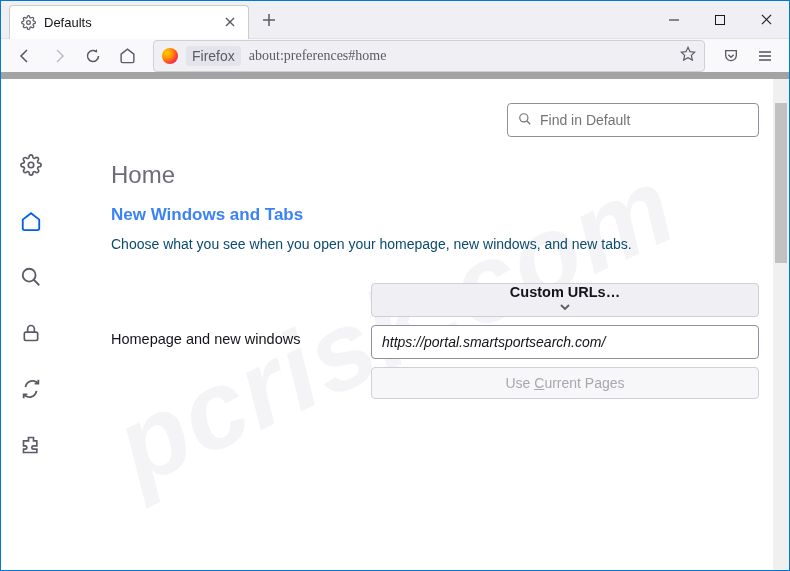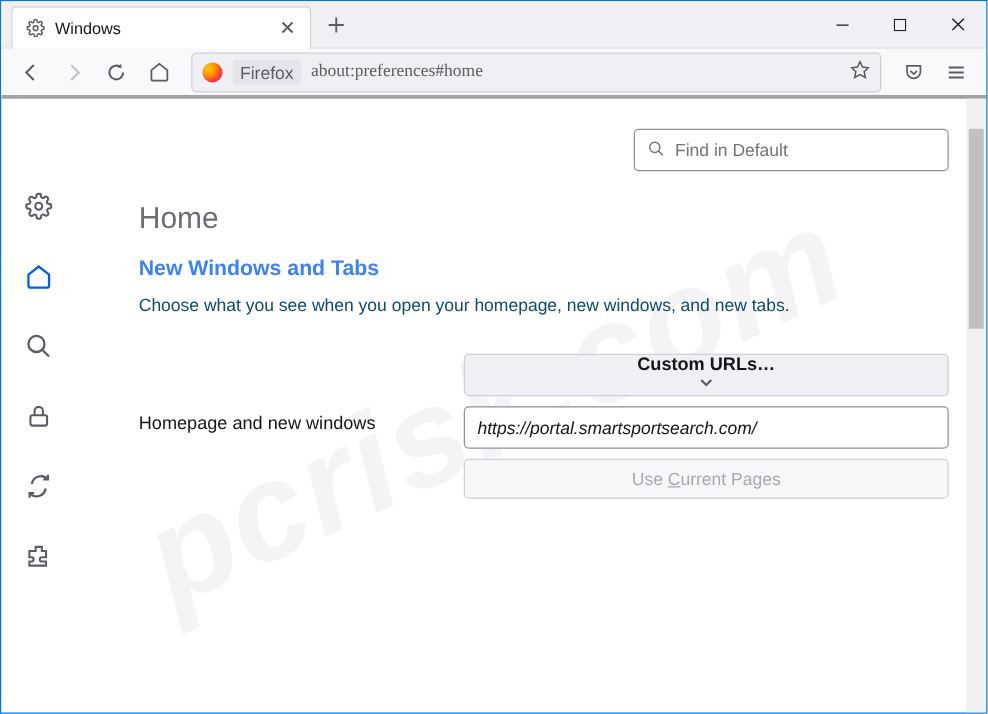--- a/index.html
+++ b/index.html
@@ -9,21 +9,21 @@
     .titlebar { height: 38px; background: #f0f0f4; display: flex; align-items: center; border-bottom: 1px solid #e0e0e6; }
     .tab { display: flex; align-items: center; height: 34px; background: #fff; border: 1px solid #ccc; border-bottom: none; border-radius: 4px 4px 0 0; margin-left: 8px; margin-top: 4px; padding: 0 10px; min-width: 240px; gap: 8px; }
     .tab .ticon { width: 16px; height: 16px; display: flex; align-items: center; justify-content: center; color: #5b5b66; }
     .tab .tlabel { flex: 1; color: #15141a; font-size: 13px; }
     .tab .tclose { width: 16px; height: 16px; display: flex; align-items: center; justify-content: center; color: #5b5b66; cursor: pointer; }
     .newtab { width: 28px; height: 28px; display: flex; align-items: center; justify-content: center; margin-left: 6px; color: #5b5b66; cursor: pointer; font-size: 18px; }
     .winctrls { margin-left: auto; display: flex; }
     .winbtn { width: 46px; height: 38px; display: flex; align-items: center; justify-content: center; color: #1b1b1b; cursor: pointer; }
     
     
-    .toolbar { height: 40px; background: #f9f9fb; display: flex; align-items: center; padding: 0 8px; gap: 2px; border-bottom: 3px solid #a3a3a3; justify-content: space-between; }
+    .toolbar { height: 40px; background: #f9f9fb; display: flex; align-items: center; padding: 0 8px; gap: 2px; border-bottom: 7px solid #a3a3a3; justify-content: space-between; }
     .tbtn { width: 32px; height: 32px; display: flex; align-items: center; justify-content: center; color: #5b5b66; cursor: pointer; border-radius: 4px; }
     .tbtn.disabled { color: #bfbfc9; }
     .urlbar { flex: 1; height: 32px; background: #f0f0f4; border: 1px solid #cfcfd8; border-radius: 4px; display: flex; align-items: center; padding: 0 8px; margin: 0 8px; gap: 8px; }
     .urlbar .fxlogo { width: 16px; height: 16px; border-radius: 50%; background: radial-gradient(circle at 30% 30%, #ffcc00 0%, #ff9500 35%, #ff3b30 65%, #a626ff 100%); flex: none; }
     .urlbar .fxlabel { color: #5b5b66; font-size: 14px; background: #e4e4ec; padding: 2px 6px; border-radius: 3px; }
     .urlbar .urltext { color: #5b5b66; font-size: 14px; flex: 1; font-family: Liberation Serif, serif; }
     
     
     .content { display: flex; height: calc(571px - 38px - 40px - 2px); position: relative; }
     .sidebar { width: 60px; padding-top: 68px; display: flex; flex-direction: column; align-items: center; gap: 20px; }
@@ -58,21 +58,21 @@
 <body>
 
 <div class="titlebar">
   <div class="tab">
     <span class="ticon">
       <svg width="15" height="15" viewBox="0 0 24 24" fill="none" stroke="currentColor" stroke-width="2">
           <circle cx="12" cy="12" r="3"></circle>
           <path d="M19.4 15a1.65 1.65 0 0 0 .33 1.82l.06.06a2 2 0 1 1-2.83 2.83l-.06-.06a1.65 1.65 0 0 0-1.82-.33 1.65 1.65 0 0 0-1 1.51V21a2 2 0 1 1-4 0v-.09a1.65 1.65 0 0 0-1-1.51 1.65 1.65 0 0 0-1.82.33l-.06.06a2 2 0 1 1-2.83-2.83l.06-.06a1.65 1.65 0 0 0 .33-1.82 1.65 1.65 0 0 0-1.51-1H3a2 2 0 1 1 0-4h.09a1.65 1.65 0 0 0 1.51-1 1.65 1.65 0 0 0-.33-1.82l-.06-.06a2 2 0 1 1 2.83-2.83l.06.06a1.65 1.65 0 0 0 1.82.33h0a1.65 1.65 0 0 0 1-1.51V3a2 2 0 1 1 4 0v.09a1.65 1.65 0 0 0 1 1.51h0a1.65 1.65 0 0 0 1.82-.33l.06-.06a2 2 0 1 1 2.83 2.83l-.06.06a1.65 1.65 0 0 0-.33 1.82v0a1.65 1.65 0 0 0 1.51 1H21a2 2 0 1 1 0 4h-.09a1.65 1.65 0 0 0-1.51 1z"></path>
         </svg>
     </span>
-    <span class="tlabel">Windows</span>
+    <span class="tlabel">Defaults</span>
     <span class="tclose">
       <svg width="12" height="12" viewBox="0 0 12 12" stroke="currentColor" stroke-width="1.5">
           <line x1="2" y1="2" x2="10" y2="10"></line>
           <line x1="10" y1="2" x2="2" y2="10"></line>
         </svg>
     </span>
   </div>
   <div class="newtab">
     <svg width="14" height="14" viewBox="0 0 14 14" stroke="currentColor" stroke-width="1.5">
         <line x1="7" y1="1" x2="7" y2="13"></line>

